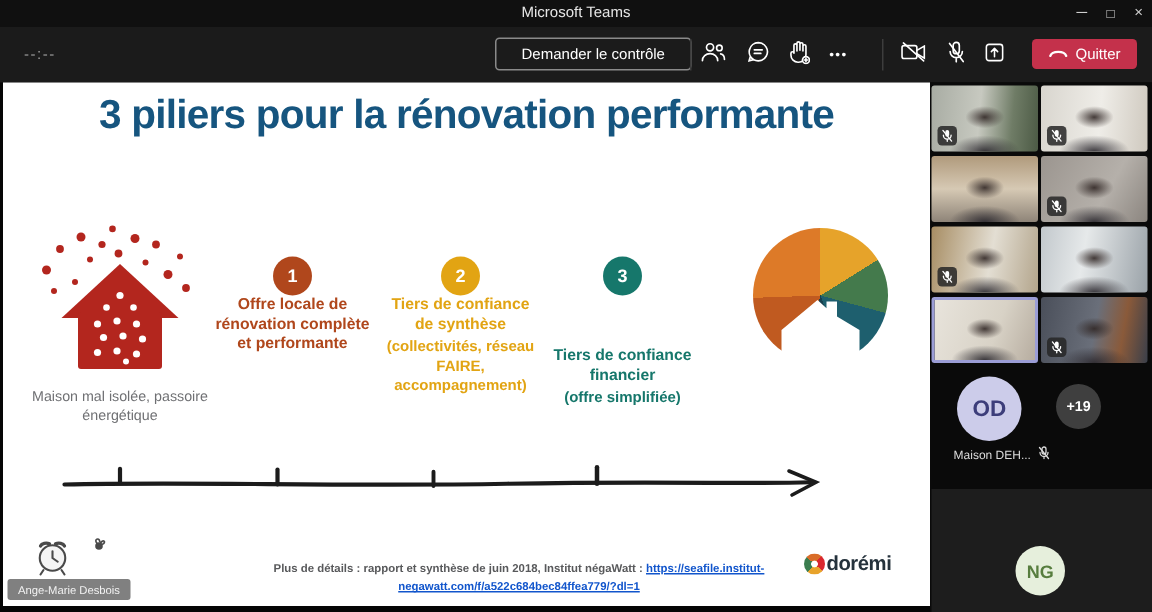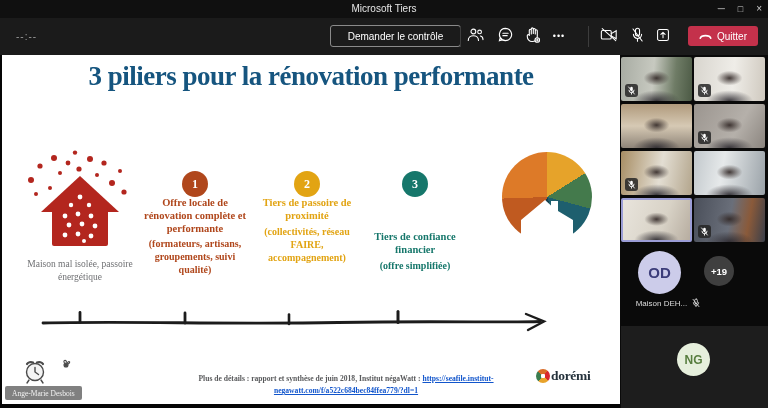--- a/index.html
+++ b/index.html
@@ -20,21 +20,21 @@
            border:1px solid #8a8a8a;border-radius:3px;color:#fff;font-size:10px;
            font-family:"Liberation Sans",sans-serif;}
   .vsep{position:absolute;top:8px;width:1px;height:21px;background:#3d3d3d;}
   .tb-ic{position:absolute;top:5px;width:26px;height:26px;display:flex;align-items:center;justify-content:center;background:none;border:none;padding:0;}
   .more-dots{color:#fff;font-size:9px;letter-spacing:1px;}
   .quit{position:absolute;left:688px;top:8px;width:70px;height:20px;background:#c4314b;border:none;
         border-radius:3px;color:#fff;font-size:10px;display:flex;align-items:center;justify-content:center;gap:5px;
         font-family:"Liberation Sans",sans-serif;}
 
   
-  .slide{position:absolute;left:2px;top:55px;width:618px;height:349px;background:#ffffff;font-family:Liberation Serif, serif;}
+  .slide{position:absolute;left:2px;top:55px;width:618px;height:349px;background:#ffffff;}
   .slide-title{position:absolute;left:49px;top:6px;width:520px;text-align:center;color:#16557f;
                font-size:27px;font-weight:bold;line-height:1.13;letter-spacing:-0.5px;}
   .col{position:absolute;text-align:center;}
   .col-house-left{left:14px;top:95px;width:128px;}
   .col-house-right{left:481px;top:95px;width:128px;}
   .house-label{margin-top:8px;color:#6f7073;font-size:9.5px;line-height:1.35;}
   .doremi-circle{position:relative;width:90px;height:90px;margin:2px auto 0;border-radius:50%;
      background:conic-gradient(#e6a32a 0 58deg,#447a4c 58deg 105deg,#1e5f6e 105deg 160deg,#17404e 160deg 196deg,#c05a20 196deg 268deg,#dd7a28 268deg 360deg);}
   .doremi-circle svg{position:absolute;left:50%;bottom:0;transform:translateX(-50%);}
   .pillar{position:absolute;top:116px;width:106px;text-align:center;}
@@ -80,31 +80,31 @@
              background:rgba(38,38,38,0.85);display:flex;align-items:center;justify-content:center;}
   .avatar-od{position:absolute;left:18px;top:196px;width:43px;height:43px;border-radius:50%;
              background:#ccccea;color:#3c3d7a;font-size:15px;font-weight:bold;
              display:flex;align-items:center;justify-content:center;}
   .avatar-overflow{position:absolute;left:84px;top:201px;width:30px;height:30px;border-radius:50%;
              background:#3f3f3f;color:#fff;font-size:9.5px;font-weight:bold;
              display:flex;align-items:center;justify-content:center;}
   .od-row{position:absolute;left:0px;top:239px;width:96px;display:flex;align-items:center;justify-content:center;gap:5px;}
   .od-name{color:#dcdcdc;font-size:8px;white-space:nowrap;}
   .ng-tile{position:absolute;left:1px;top:271px;width:147px;height:82px;background:#1d1d1d;}
-  .avatar-ng{position:absolute;left:56px;top:17px;width:33px;height:33px;border-radius:50%;
+  .avatar-ng{position:absolute;left:56px;top:38px;width:33px;height:33px;border-radius:50%;
              background:#e6efdc;color:#577d3e;font-size:12px;font-weight:bold;
              display:flex;align-items:center;justify-content:center;}
 </style>
 </head>
 <body>
 
 <div id="app">
 
   <div class="titlebar">
-    <span class="tb-title">Microsoft Tiers</span>
+    <span class="tb-title">Microsoft Teams</span>
     <div class="win-controls">
       <span>─</span>
       <span class="maxg">□</span>
       <span>×</span>
     </div>
   </div>
 
   <div class="toolbar">
     <span class="timer">--:--</span>
     <button class="req-btn">Demander le contrôle</button>
@@ -228,25 +228,24 @@
             <circle cx="65" cy="91" r="2"></circle>
           </g>
         </svg>
       </span>
       <div class="house-label">Maison mal isolée, passoire énergétique</div>
     </div>
 
     <div class="pillar pil1">
       <div class="bullet">1</div>
       <div class="ptitle">Offre locale de rénovation complète et performante</div>
-      <div class="psub">(formateurs, artisans, groupements, suivi qualité)</div>
     </div>
     <div class="pillar pil2">
       <div class="bullet">2</div>
-      <div class="ptitle">Tiers de passoire de proximité</div>
+      <div class="ptitle">Tiers de confiance de synthèse</div>
       <div class="psub">(collectivités, réseau FAIRE, accompagnement)</div>
     </div>
     <div class="pillar pil3">
       <div class="bullet">3</div>
       <div class="ptitle">Tiers de confiance financier</div>
       <div class="psub">(offre simplifiée)</div>
     </div>
 
     <div class="col col-house-right">
       <div class="doremi-circle">

